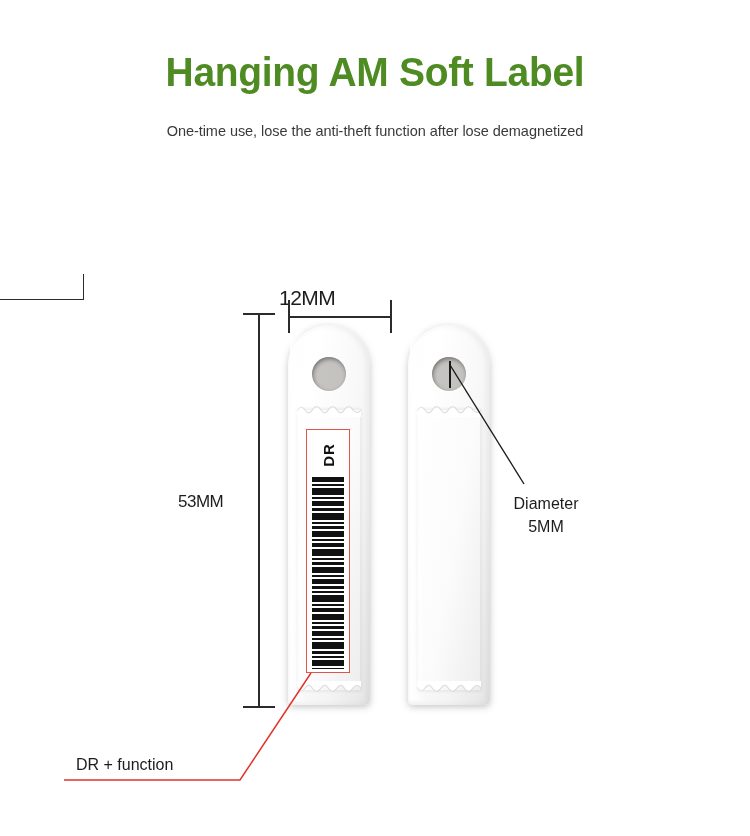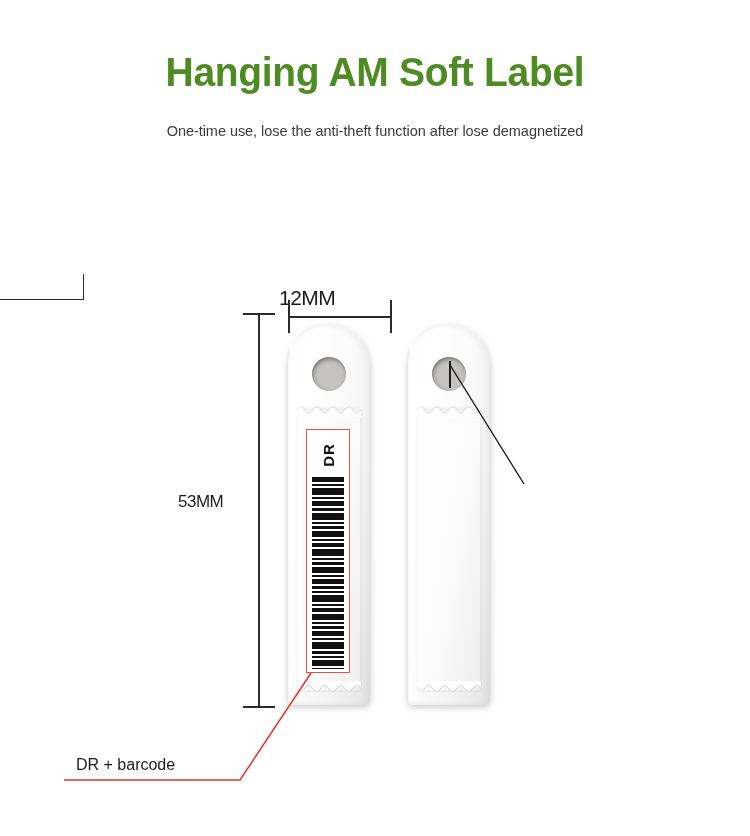--- a/index.html
+++ b/index.html
@@ -417,23 +417,27 @@
   <div class="dim-line d12-t1"></div>
   <div class="dim-line d12-t2"></div>
   <div class="dim-line d12-lead"></div>
   <div class="dim-line d12-leadv"></div>
 
   <div class="dim-line d53-v"></div>
   <div class="dim-line d53-cap-t"></div>
   <div class="dim-line d53-cap-b"></div>
   <div class="dim-text d53-text">53MM</div>
 
+  <div class="dim-text diam-text">
+    <div>Diameter</div>
+    <div>5MM</div>
+  </div>
 
   <svg class="blk-lead">
     <line x1="450" y1="365" x2="524" y2="484" stroke="#1a1a1a" stroke-width="1.4"></line>
   </svg>
 
-  <div class="dim-text dr-text">DR + barcode</div>
+  <div class="dim-text dr-text">DR + function</div>
   <svg class="red-lead">
     <polyline points="64,780 240,780 311,673" fill="none" stroke="#e0332b" stroke-width="1.5"></polyline>
   </svg>
 
 </div>
 
 </body></html>

